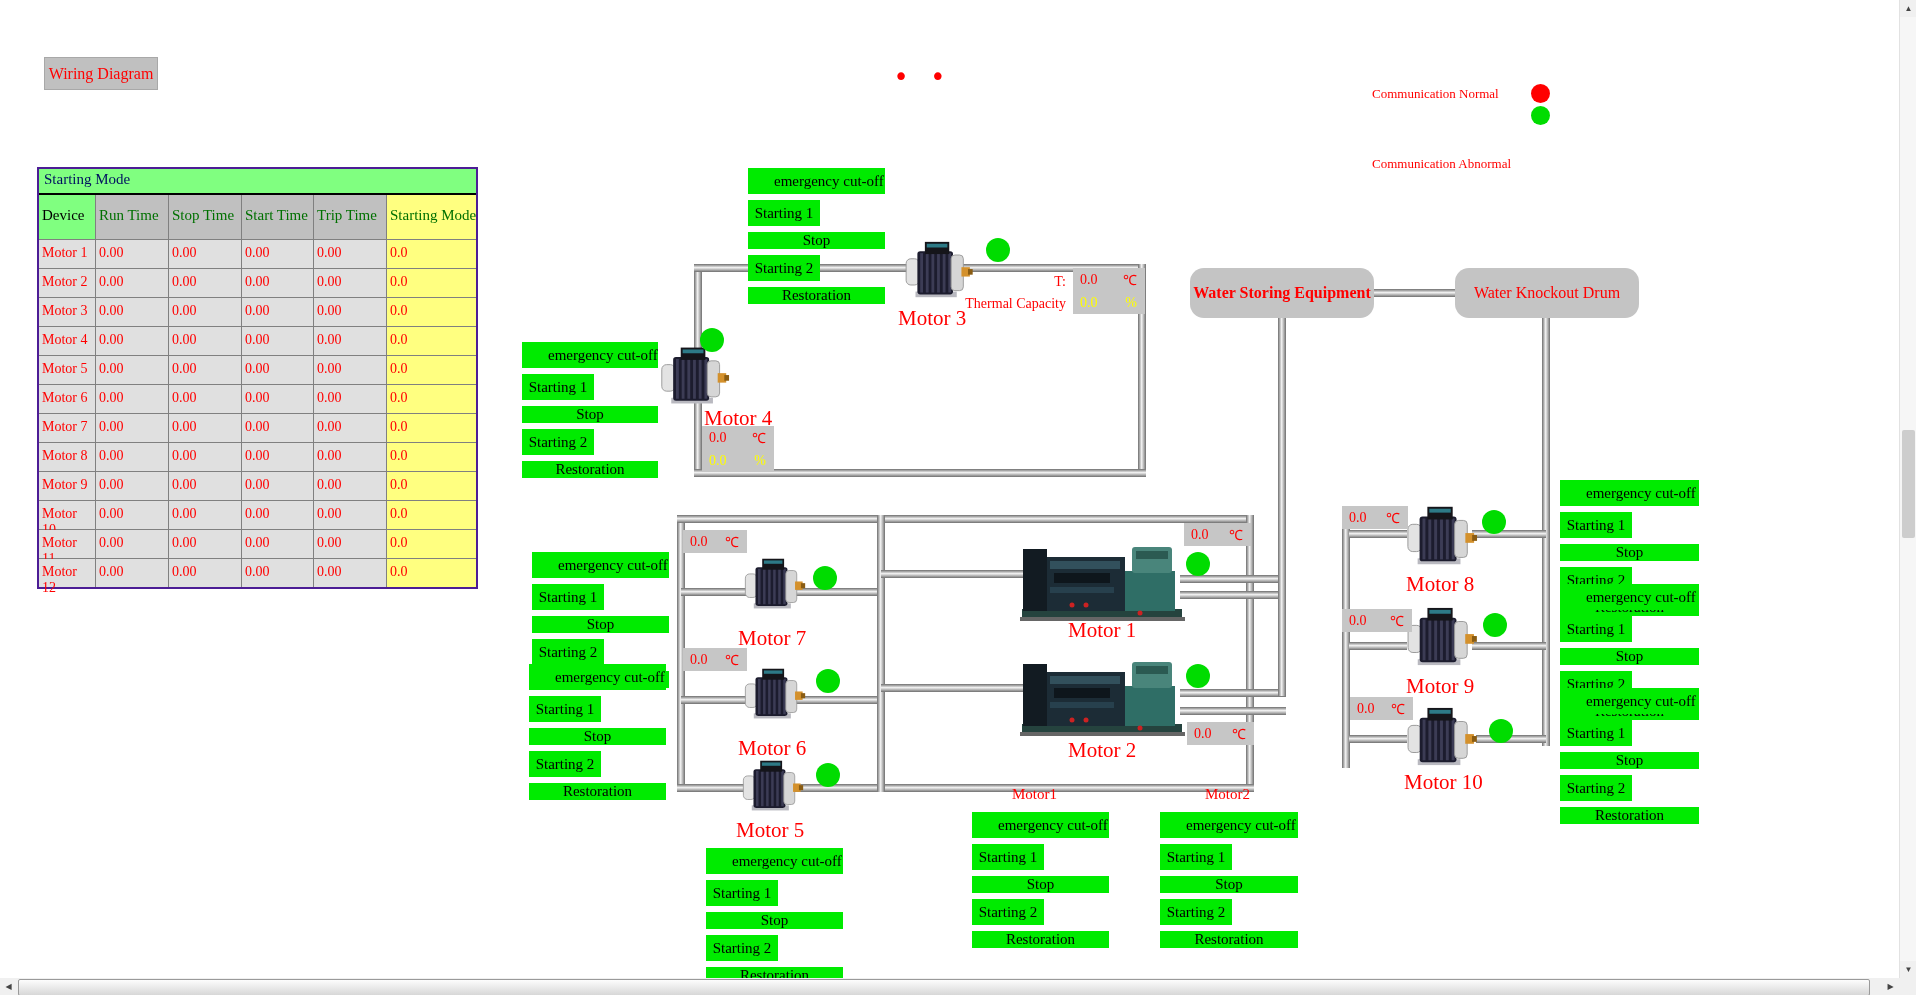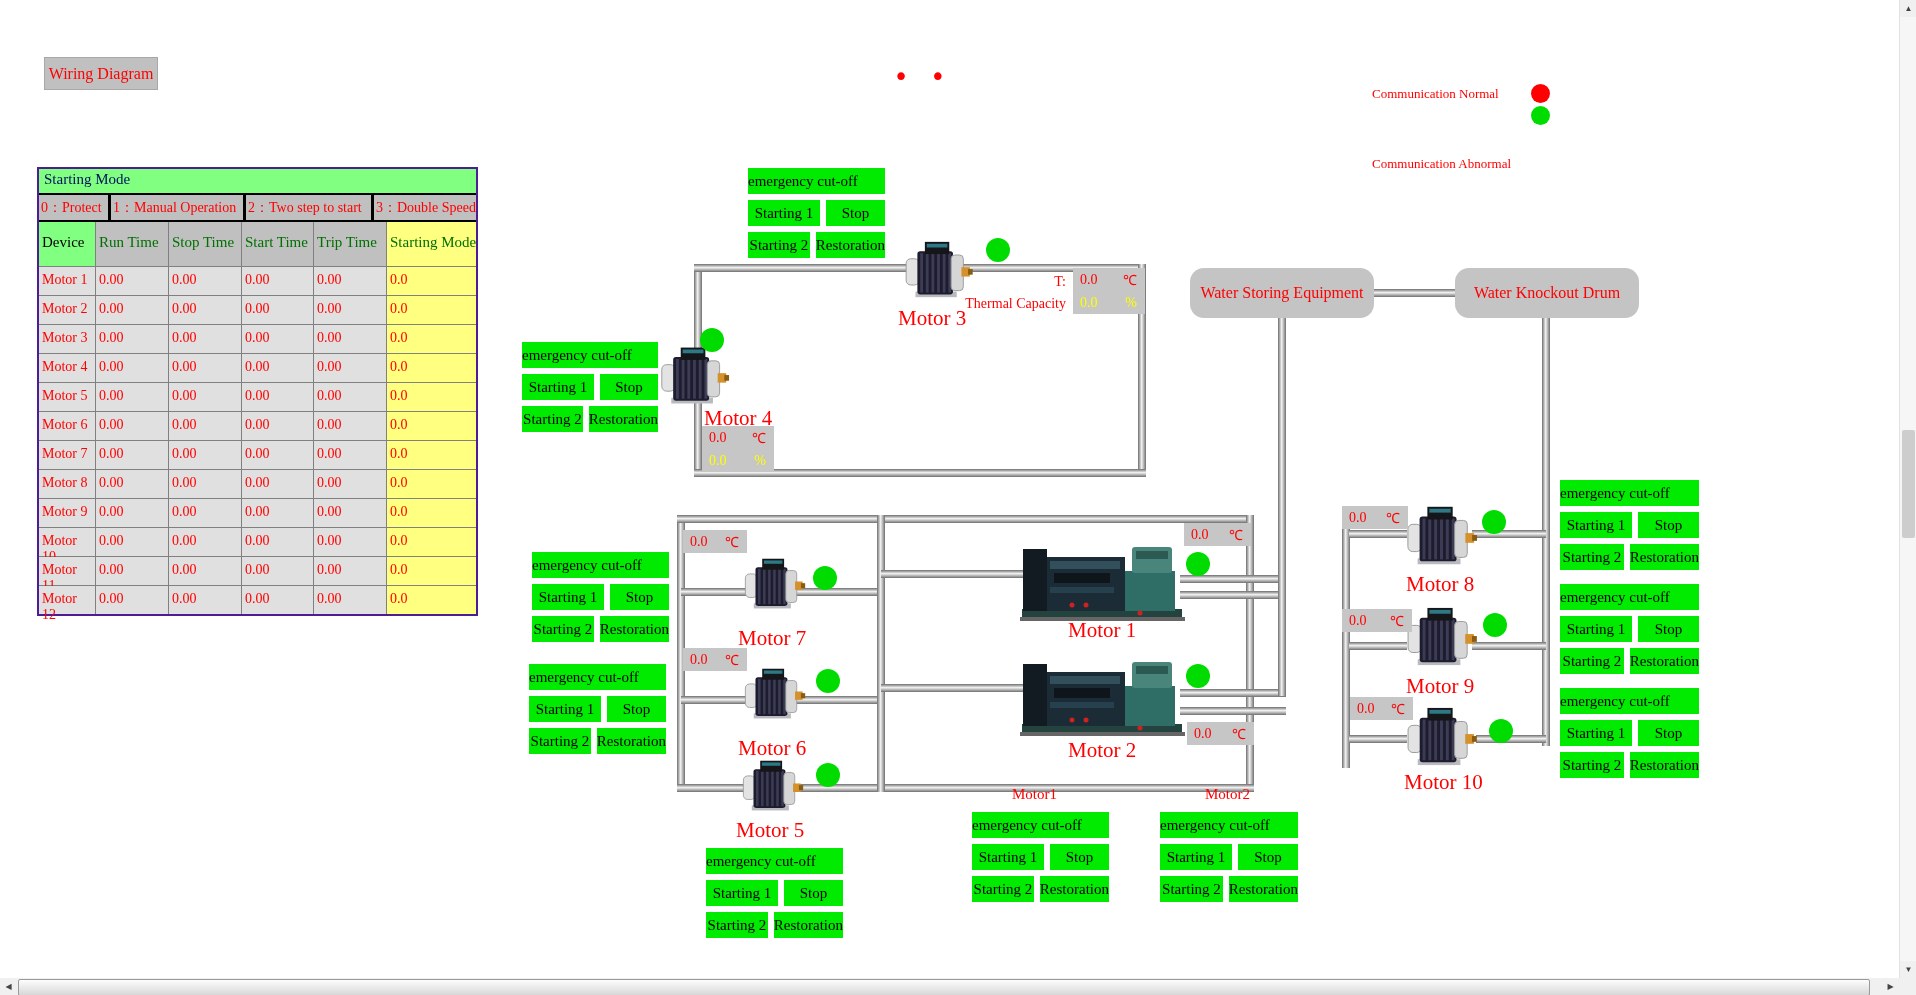--- a/index.html
+++ b/index.html
@@ -15,24 +15,24 @@
   .motor-label.small{font-size:15px;}
   
   .tbox{position:absolute;background:#C6C6C6;display:flex;flex-direction:column;justify-content:center;}
   .trow{display:flex;align-items:center;height:23px;font-size:14px;}
   .tval{padding-left:7px;color:#FF0000;}
   .tunit{margin-left:auto;padding-right:8px;color:#FF0000;}
   .yellow{color:#FFFF00 !important;}
   .tlabel{position:absolute;color:#FF0000;font-size:14px;text-align:right;white-space:nowrap;}
   
   .panel{position:absolute;display:flex;flex-direction:column;gap:6px;}
-  .prow{display:flex;gap:6px;}
+  .prow{display:flex;gap:6px;flex-direction:column;}
   .pcell{background:#00EB00;height:26px;display:flex;align-items:center;justify-content:center;
          font-size:15px;color:#000;cursor:default;}
-  .pcell.left{justify-content:flex-start;padding-left:0;}
+  .pcell.left{justify-content:flex-start;padding-left:26px;}
   .pc1{width:72px;}
   .pc2{flex:1;}
   
   .equip{position:absolute;width:184px;height:50px;background:#C4C4C4;border-radius:14px;
          display:flex;align-items:center;justify-content:center;color:#FF0000;font-size:16px;white-space:nowrap;}
   
   #title{position:absolute;left:660px;top:56px;width:520px;height:42px;display:flex;align-items:center;
          justify-content:center;gap:20px;color:#FF0000;
          font-family:"DejaVu Sans Mono","Liberation Mono",monospace;font-size:31px;letter-spacing:1px;white-space:nowrap;}
   #title .bullet{font-size:26px;}
@@ -113,26 +113,20 @@
     <span class="bullet">•</span>
   </div>
 
   <div class="legend-text" style="left:1372px;top:86px;">Communication Normal</div>
   <div class="legend-dot" style="left:1531px;top:84px;background:#FF0000;"></div>
   <div class="legend-text" style="left:1372px;top:108px;margin-top:48px;">Communication Abnormal</div>
   <div class="legend-dot" style="left:1531px;top:106px;background:#00DC00;"></div>
 
   <div id="mtable">
     <div class="t-title">Starting Mode</div>
-    <div class="t-legend">
-      <div>0：Protect</div>
-      <div>1：Manual Operation</div>
-      <div>2：Two step to start</div>
-      <div>3：Double Speed</div>
-    </div>
     <div class="t-grid">
       <div class="th dev">Device</div>
       <div class="th">Run Time</div>
       <div class="th">Stop Time</div>
       <div class="th">Start Time</div>
       <div class="th">Trip Time</div>
       <div class="th mode">Starting Mode</div>
 
       <div class="td">Motor 1</div>
       <div class="td">0.00</div>
@@ -243,21 +237,21 @@
   <div class="pipe-v" style="left:1278px;top:318px;height:378px;"></div>
   <div class="pipe-v" style="left:1542px;top:318px;height:428px;"></div>
   <div class="pipe-v" style="left:1342px;top:528px;height:240px;"></div>
   <div class="pipe-h" style="left:1349px;top:530px;width:58px;"></div>
   <div class="pipe-h" style="left:1472px;top:530px;width:74px;"></div>
   <div class="pipe-h" style="left:1349px;top:642px;width:58px;"></div>
   <div class="pipe-h" style="left:1472px;top:642px;width:74px;"></div>
   <div class="pipe-h" style="left:1349px;top:735px;width:58px;"></div>
   <div class="pipe-h" style="left:1476px;top:735px;width:70px;"></div>
 
-  <div class="equip" style="left:1190px;top:268px;">Water Storing Equipment</div>
+  <div class="equip" style="left:1190px;top:268px;font-weight:bold;">Water Storing Equipment</div>
   <div class="equip" style="left:1455px;top:268px;">Water Knockout Drum</div>
 
   <svg class="motor-svg" style="left:900px;top:240px;" width="76" height="60">
       <use href="#motor-sm"></use>
     </svg>
   <svg class="motor-svg" style="left:658px;top:344px;" width="72" height="64">
       <use href="#motor-sm"></use>
     </svg>
   <svg class="motor-svg" style="left:742px;top:552px;" width="64" height="64">
       <use href="#motor-sm"></use>

